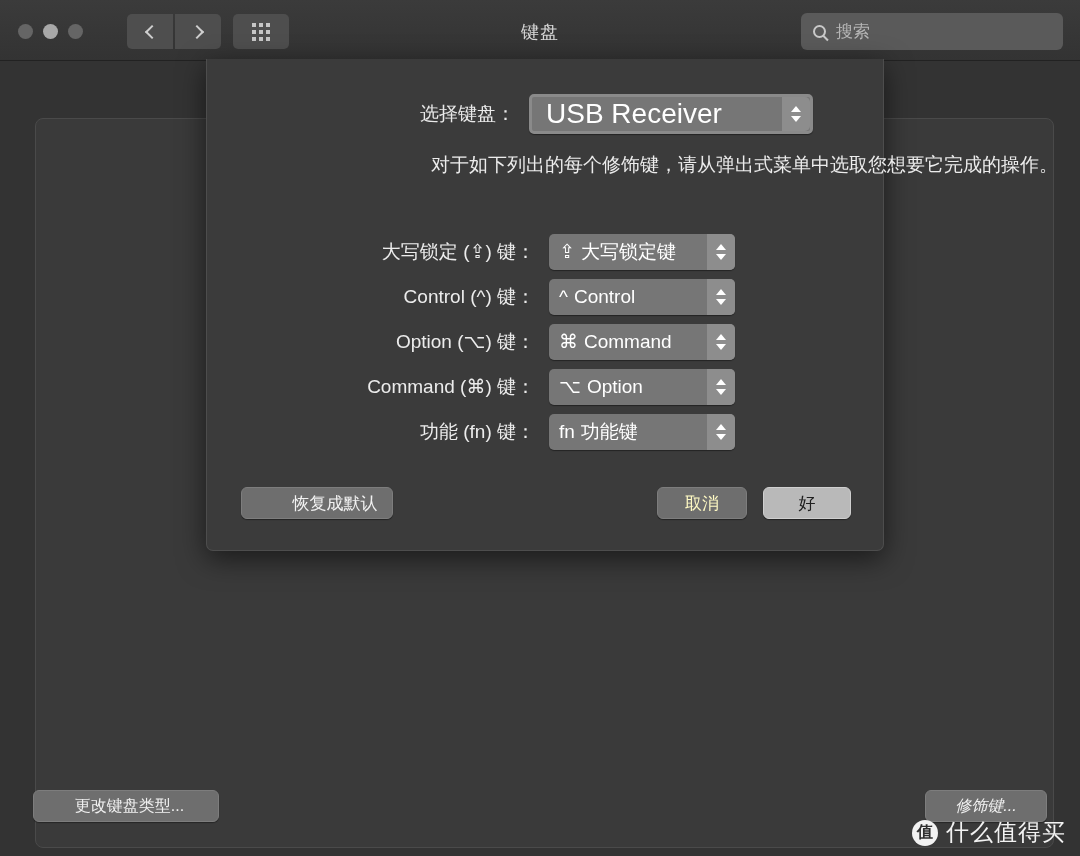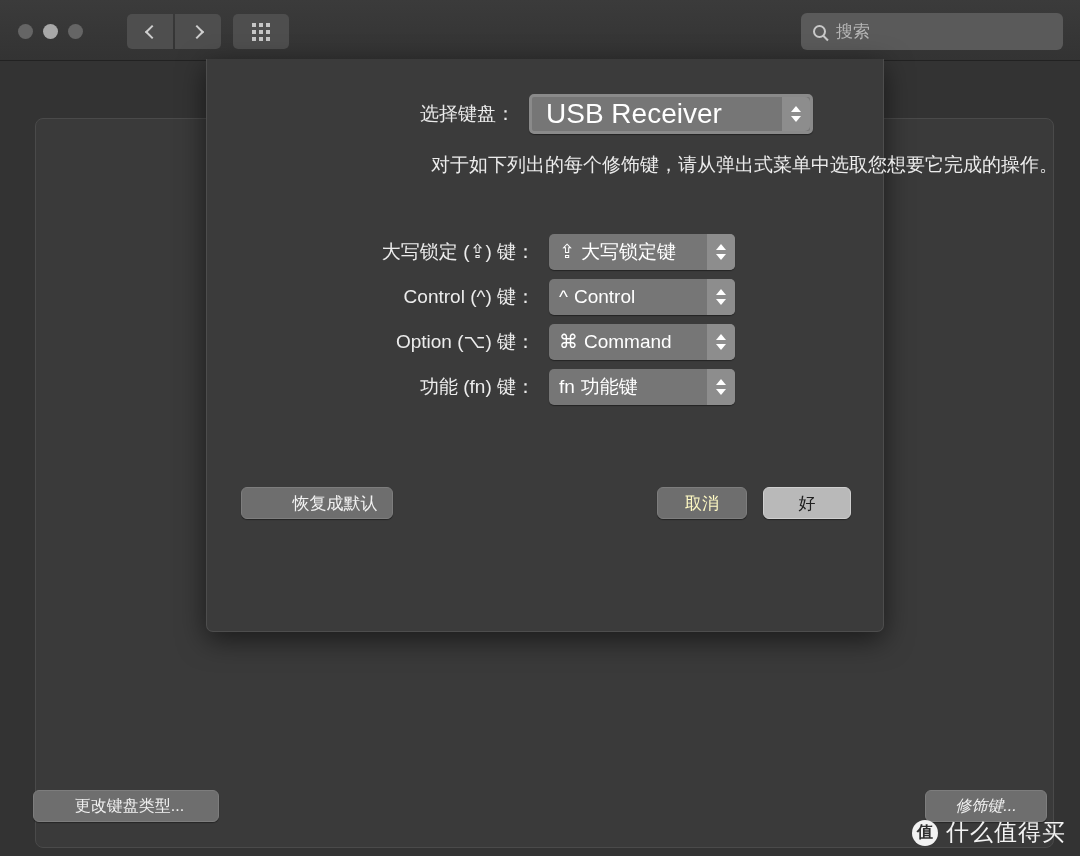--- a/index.html
+++ b/index.html
@@ -180,21 +180,21 @@
     font-size: 23px;
     color: #f2f2f2;
     letter-spacing: 1px;
   }
 
   
   .sheet {
     position: absolute;
     left: 206px; top: 59px;
     width: 678px;
-    height: 573px;
+    height: 492px;
     background: #3b3b3b;
     border: 1px solid #4d4d4d;
     border-top: none;
     border-radius: 0 0 7px 7px;
     box-shadow: 0 8px 28px rgba(0,0,0,.55);
   }
 
   .row-keyboard {
     position: absolute;
     left: 0; top: 35px;
@@ -356,20 +356,21 @@
           <i></i>
           <i></i>
           <i></i>
           <i></i>
           <i></i>
           <i></i>
           <i></i>
       </span>
     </div>
 
+    <div class="wintitle">键盘</div>
 
     <div class="searchbox">
       <span class="mag"></span>
       <span class="ph">搜索</span>
     </div>
   </div>
 
   <div class="winbody">
     <div class="prefpanel"></div>
 
@@ -433,20 +434,32 @@
           <span class="val">
             <span class="glyph">⌘</span><span>Command</span>
           </span>
           <span class="stepper">
             <i class="up"></i>
               <i class="dn"></i>
           </span>
         </div>
       </div>
 
+      <div class="modrow">
+        <span class="lbl">Command (⌘) 键：</span>
+        <div class="popup">
+          <span class="val">
+            <span class="glyph">⌥</span><span>Option</span>
+          </span>
+          <span class="stepper">
+            <i class="up"></i>
+              <i class="dn"></i>
+          </span>
+        </div>
+      </div>
 
       <div class="modrow">
         <span class="lbl">功能 (fn) 键：</span>
         <div class="popup">
           <span class="val">
             <span class="glyph">fn</span><span>功能键</span>
           </span>
           <span class="stepper">
             <i class="up"></i>
               <i class="dn"></i>

